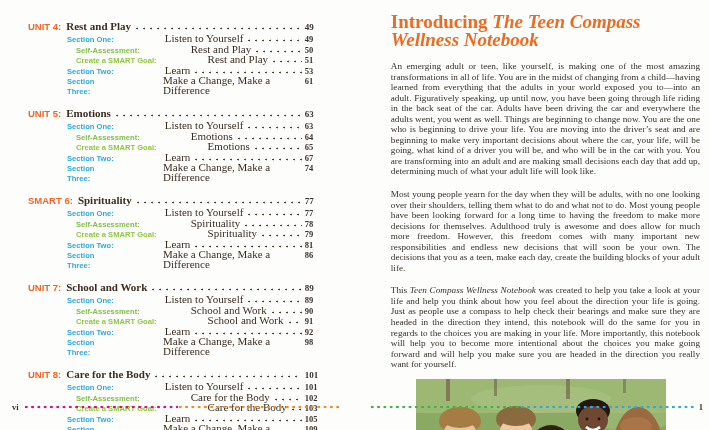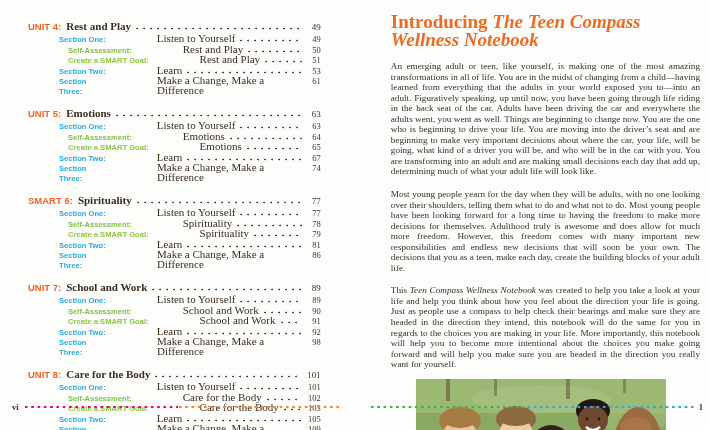--- a/index.html
+++ b/index.html
@@ -8,31 +8,31 @@
   .spread { display:flex; width:709px; height:430px;gap:21px; }
   .page { position:relative; height:430px; }
   .page.left  { width:355px; padding:20px 24px 0 28px; }
   .page.right { width:354px; padding:9px 9px 0 25px; }
 
   
   .row { display:flex; align-items:baseline; }
   .leader { flex:1; height:3px; margin:0 3px 0 5px;
     background-image: radial-gradient(circle at 1.1px 1.5px, #4a4238 0.9px, transparent 1.15px);
     background-size: 7px 3px; background-repeat: repeat-x; }
-  .pg { font-size:8.5px; font-weight:normal; min-width:16px; text-align:right; color:#3b332b; }
+  .pg { font-size:8.5px; font-weight:bold; min-width:16px; color:#3b332b; }
   .unit { margin-top:11px; }
   .unit:first-child { margin-top:0; }
   .unit-head { line-height:13px; }
   .unit-label { font-family:"Liberation Sans", sans-serif; font-weight:bold; font-size:9.5px;
     color:#f26522; margin-right:5px; }
   .unit-title { font-size:11px; font-weight:bold; color:#3b2d1f; }
   .unit-head .pg { font-size:9px; }
   .entry { line-height:9.5px; padding-left:31px; }
   .e-assessment, .e-goal { padding-left:40px; }
-  .entry .lbl { font-family:"Liberation Sans", sans-serif; font-weight:bold; font-size:7.6px; margin-right:3px; }
+  .entry .lbl { font-family:"Liberation Sans", sans-serif; font-weight:bold; font-size:7.6px; margin-right:3px;margin-left:8px; }
   .entry .txt { font-size:11px; color:#3b2d1f;padding-left:48px; }
   .e-section .lbl { color:#2ba9e0; }
   .e-assessment .lbl { color:#7fbf43; }
   .e-goal .lbl { color:#8dc63f; }
   .extras { margin-top:12px; }
   .extra-row { line-height:12px; padding-left:37px; }
   .extra-row + .extra-row { margin-top:5px; }
   .extra-title { font-size:9.5px; font-weight:bold; color:#3b2d1f;margin-top:45px; }
 
   

